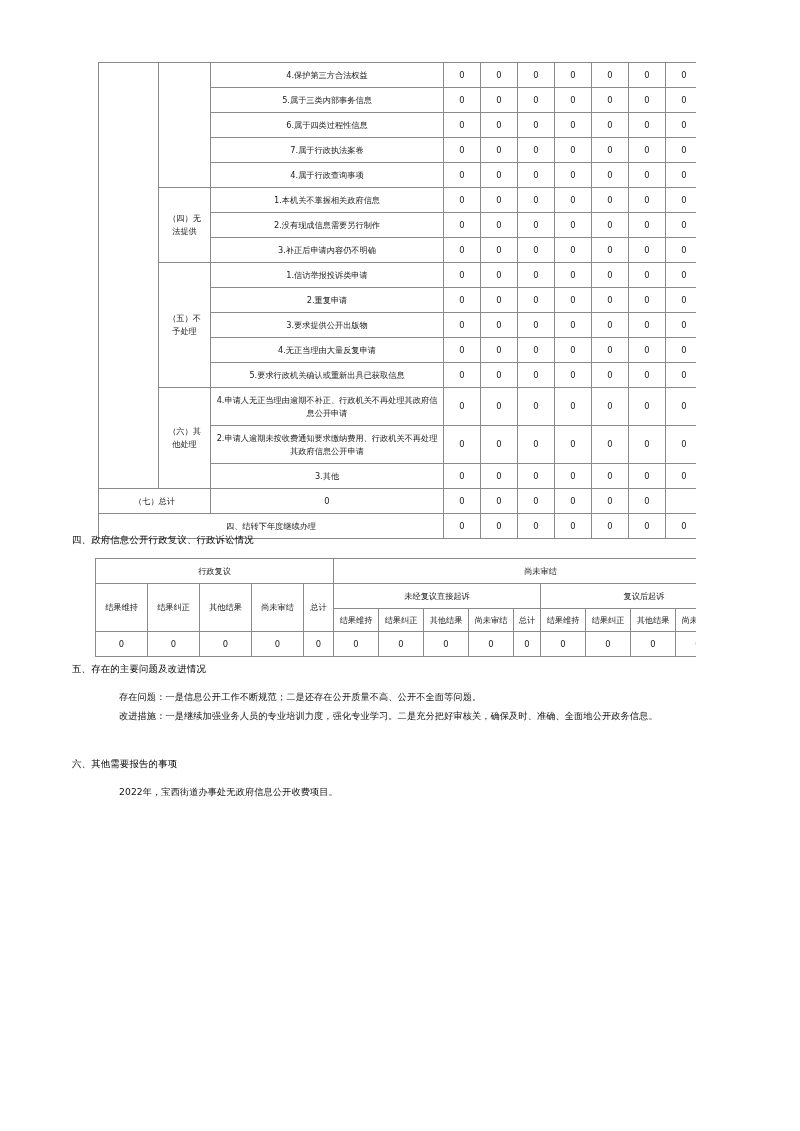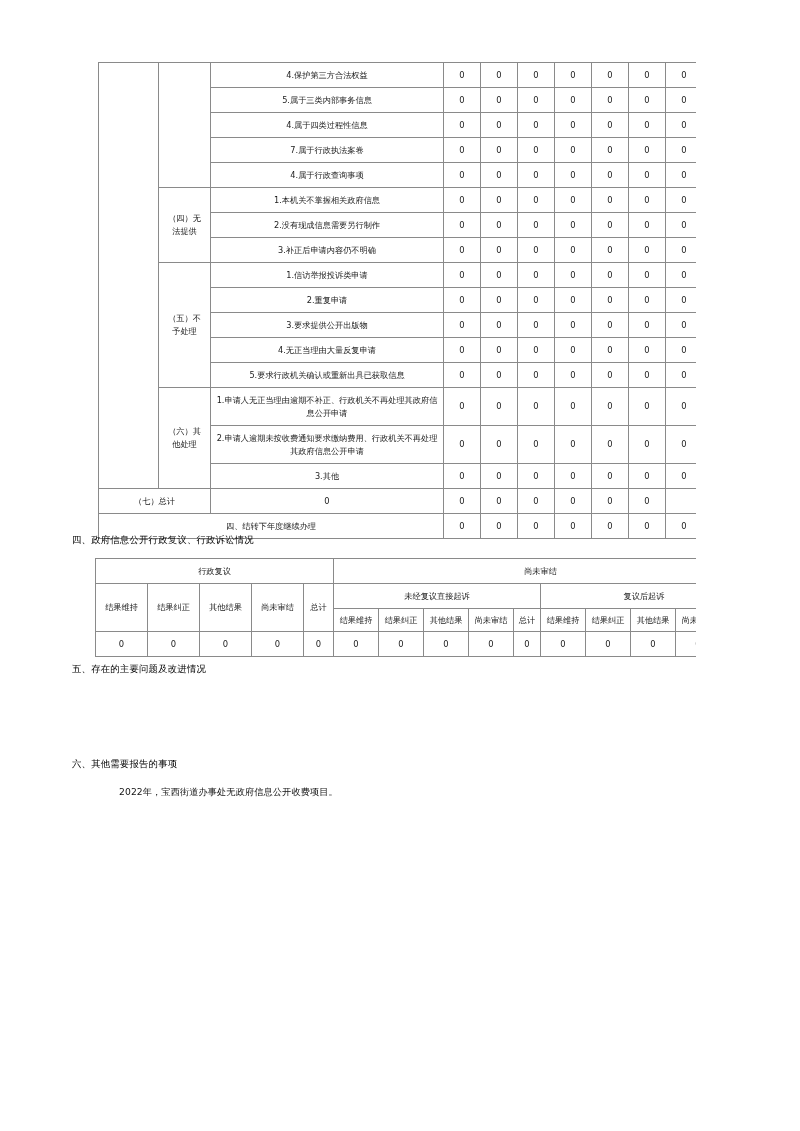--- a/index.html
+++ b/index.html
@@ -145,21 +145,21 @@
           <td class="item">5.属于三类内部事务信息</td>
           <td class="num">0</td>
           <td class="num">0</td>
           <td class="num">0</td>
           <td class="num">0</td>
           <td class="num">0</td>
           <td class="num">0</td>
           <td class="num">0</td>
         </tr>
         <tr class="row-h">
-          <td class="item">4.属于四类过程性信息</td>
+          <td class="item">6.属于四类过程性信息</td>
           <td class="num">0</td>
           <td class="num">0</td>
           <td class="num">0</td>
           <td class="num">0</td>
           <td class="num">0</td>
           <td class="num">0</td>
           <td class="num">0</td>
         </tr>
         <tr class="row-h">
           <td class="item">7.属于行政执法案卷</td>
@@ -261,21 +261,21 @@
           <td class="num">0</td>
           <td class="num">0</td>
           <td class="num">0</td>
           <td class="num">0</td>
           <td class="num">0</td>
           <td class="num">0</td>
         </tr>
 
         <tr class="row-h3">
           <td rowspan="3" class="cat">（六）其他处理</td>
-          <td class="item">1.申请人无正当理由逾期不补正、行政机关不再处理其政府信息公开申请</td>
+          <td class="item">4.申请人无正当理由逾期不补正、行政机关不再处理其政府信息公开申请</td>
           <td class="num">0</td>
           <td class="num">0</td>
           <td class="num">0</td>
           <td class="num">0</td>
           <td class="num">0</td>
           <td class="num">0</td>
           <td class="num">0</td>
         </tr>
         <tr class="row-h3">
           <td class="item">2.申请人逾期未按收费通知要求缴纳费用、行政机关不再处理其政府信息公开申请</td>
@@ -390,17 +390,19 @@
           <td class="val">0</td>
           <td class="val">0</td>
           <td class="val">0</td>
           <td class="val">0</td>
         </tr>
       </tbody>
     </table>
   </div>
 
   <div class="sec-head" style="left:72px; top:663px;">五、存在的主要问题及改进情况</div>
+  <div class="body-line" style="left:119px; top:691px;">存在问题：一是信息公开工作不断规范；二是还存在公开质量不高、公开不全面等问题。</div>
+  <div class="body-line" style="left:119px; top:710px;">改进措施：一是继续加强业务人员的专业培训力度，强化专业学习。二是充分把好审核关，确保及时、准确、全面地公开政务信息。</div>
 
   <div class="sec-head" style="left:72px; top:758px;text-align:center;">六、其他需要报告的事项</div>
   <div class="body-line" style="left:119px; top:786px;">2022年，宝西街道办事处无政府信息公开收费项目。</div>
 
 </div>
 
 </body></html>

